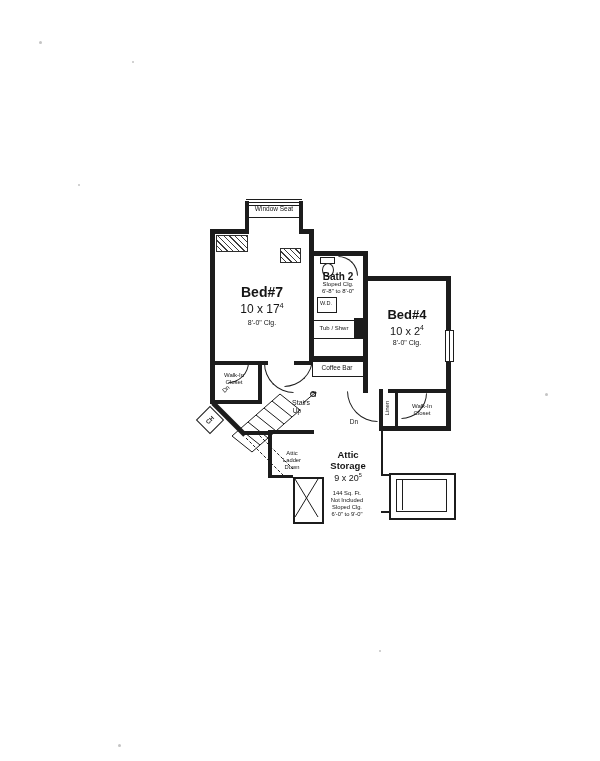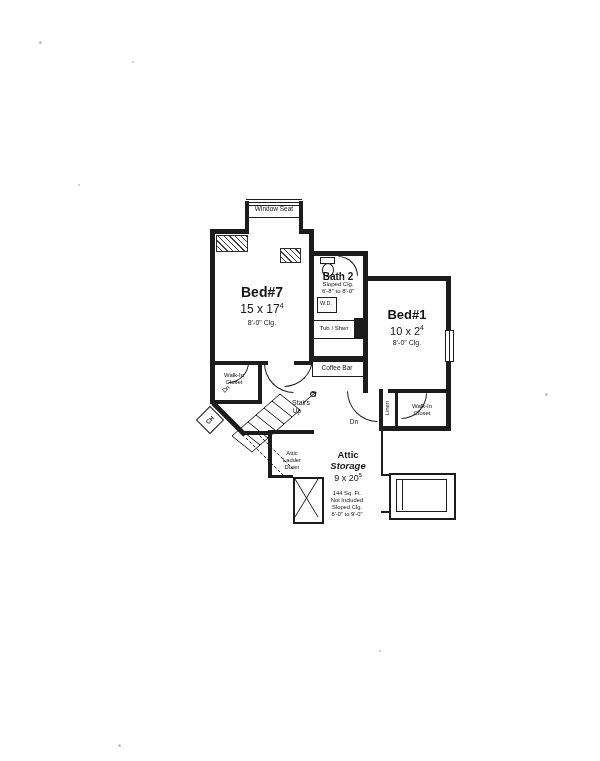--- a/index.html
+++ b/index.html
@@ -33,21 +33,21 @@
   <div class="wall" style="left:249px;top:217px;width:50px;height:1px;"></div>
 
   <div class="wall" style="left:210px;top:229px;width:39px;height:5px;"></div>
   <div class="wall" style="left:299px;top:229px;width:15px;height:5px;"></div>
   <div class="wall" style="left:210px;top:229px;width:5px;height:175px;"></div>
   <div class="wall" style="left:309px;top:229px;width:5px;height:132px;"></div>
   <div class="hatch" style="left:216px;top:235px;width:30px;height:15px;"></div>
   <div class="hatch" style="left:280px;top:248px;width:19px;height:13px;"></div>
 
   <div class="lbl" style="left:215px;top:285px;width:94px;font-size:14px;font-weight:bold;">Bed#7</div>
-  <div class="lbl" style="left:215px;top:302px;width:94px;font-size:12px;"><span>15 x 17</span><sup>4</sup></div>
+  <div class="lbl" style="left:215px;top:302px;width:94px;font-size:12px;"><span>10 x 17</span><sup>4</sup></div>
   <div class="lbl" style="left:215px;top:319px;width:94px;font-size:7px;">8'-0" Clg.</div>
 
   <div class="wall" style="left:309px;top:251px;width:59px;height:5px;"></div>
   <div class="box" style="left:320px;top:257px;width:13px;height:5px;"></div>
   <div class="box" style="left:322px;top:263px;width:10px;height:12px;border-radius:50%;"></div>
   <div class="arc" style="left:338px;top:256px;width:18px;height:18px;border-top-color:#1c1c1c;border-right-color:#1c1c1c;border-radius:0 100% 0 0;"></div>
   <div class="lbl" style="left:312px;top:272px;width:52px;font-size:10px;font-weight:bold;">Bath 2</div>
   <div class="lbl" style="left:312px;top:281px;width:52px;font-size:6px;">Sloped Clg.</div>
   <div class="lbl" style="left:312px;top:288px;width:52px;font-size:6px;">6'-8" to 8'-0"</div>
   <div class="box" style="left:317px;top:297px;width:18px;height:14px;"></div>
@@ -57,21 +57,21 @@
   <div class="wall" style="left:354px;top:318px;width:11px;height:21px;"></div>
   <div class="wall" style="left:309px;top:356px;width:59px;height:5px;"></div>
 
   <div class="box" style="left:312px;top:361px;width:50px;height:14px;"></div>
   <div class="lbl" style="left:312px;top:365px;width:50px;font-size:6.5px;">Coffee Bar</div>
 
   <div class="wall" style="left:363px;top:251px;width:5px;height:142px;"></div>
   <div class="wall" style="left:363px;top:276px;width:88px;height:5px;"></div>
   <div class="wall" style="left:446px;top:276px;width:5px;height:155px;"></div>
   <div style="position:absolute;left:445px;top:330px;width:7px;height:30px;background:linear-gradient(90deg,#fff 3px,#1c1c1c 3px,#1c1c1c 4px,#fff 4px);border:1px solid #1c1c1c;"></div>
-  <div class="lbl" style="left:367px;top:308px;width:80px;font-size:13px;font-weight:bold;">Bed#1</div>
+  <div class="lbl" style="left:367px;top:308px;width:80px;font-size:13px;font-weight:bold;">Bed#4</div>
   <div class="lbl" style="left:367px;top:324px;width:80px;font-size:11px;"><span>10 x 2</span><sup>4</sup></div>
   <div class="lbl" style="left:367px;top:339px;width:80px;font-size:7px;">8'-0" Clg.</div>
   <div class="wall" style="left:388px;top:389px;width:62px;height:4px;"></div>
 
   <div class="wall" style="left:210px;top:361px;width:52px;height:4px;"></div>
   <div class="wall" style="left:258px;top:361px;width:4px;height:43px;"></div>
   <div class="wall" style="left:210px;top:400px;width:52px;height:4px;"></div>
   <div class="lbl" style="left:212px;top:372px;width:44px;font-size:6px;">Walk-In</div>
   <div class="lbl" style="left:212px;top:379px;width:44px;font-size:6px;">Closet</div>
   <div class="arc" style="left:228px;top:362px;width:19px;height:19px;border-bottom-color:#1c1c1c;border-right-color:#1c1c1c;border-radius:0 0 100% 0;"></div>
@@ -103,21 +103,21 @@
   <div class="wall" style="left:268px;top:430px;width:46px;height:4px;"></div>
   <div class="wall" style="left:268px;top:430px;width:4px;height:48px;"></div>
   <div class="wall" style="left:268px;top:475px;width:25px;height:3px;"></div>
   <div class="wall" style="left:381px;top:431px;width:2px;height:43px;"></div>
 
   <div class="lbl" style="left:272px;top:450px;width:40px;font-size:5.8px;">Attic</div>
   <div class="lbl" style="left:272px;top:457px;width:40px;font-size:5.8px;">Ladder</div>
   <div class="lbl" style="left:272px;top:464px;width:40px;font-size:5.8px;">Down</div>
 
   <div class="lbl" style="left:318px;top:450px;width:60px;font-size:9.5px;font-weight:bold;">Attic</div>
-  <div class="lbl" style="left:318px;top:461px;width:60px;font-size:9.5px;font-weight:bold;font-style:italic;">Storage</div>
+  <div class="lbl" style="left:318px;top:461px;width:60px;font-size:9.5px;font-weight:bold;">Storage</div>
   <div class="lbl" style="left:318px;top:473px;width:60px;font-size:9px;"><span>9 x 20</span><sup>5</sup></div>
   <div class="lbl" style="left:322px;top:490px;width:50px;font-size:5.8px;">144 Sq. Ft.</div>
   <div class="lbl" style="left:322px;top:497px;width:50px;font-size:5.8px;">Not Included</div>
   <div class="lbl" style="left:322px;top:504px;width:50px;font-size:5.8px;">Sloped Clg.</div>
   <div class="lbl" style="left:322px;top:511px;width:50px;font-size:5.8px;">6'-0" to 9'-0"</div>
 
   <div style="position:absolute;left:293px;top:477px;width:27px;height:43px;border:2px solid #1c1c1c;background:#fff;"></div>
 
   <div style="position:absolute;left:389px;top:473px;width:63px;height:43px;border:2px solid #1c1c1c;background:#fff;"></div>
   <div style="position:absolute;left:396px;top:479px;width:49px;height:31px;border:1px solid #1c1c1c;"></div>

